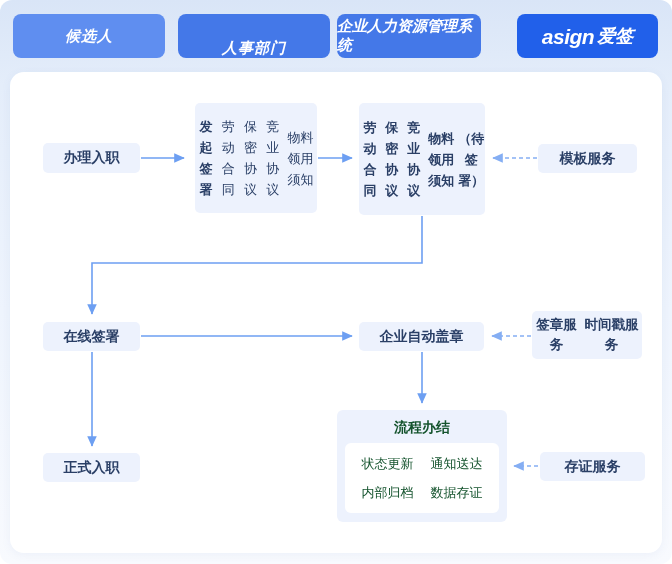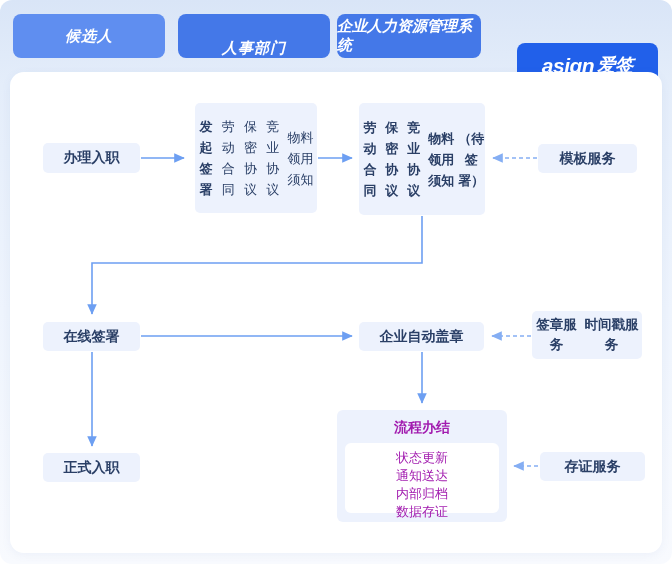--- a/index.html
+++ b/index.html
@@ -11,21 +11,21 @@
   }
   
   .lane{
     position:absolute;top:14px;height:44px;border-radius:8px;
     display:flex;align-items:center;justify-content:center;
     color:#ffffff;font-weight:700;font-size:15px;letter-spacing:1px;font-style:italic;
   }
   .lane-1{left:13px;width:152px;background:#5f8ef0;}
   .lane-2{left:178px;width:152px;background:#4478e8;align-items:flex-end;}
   .lane-3{left:337px;width:144px;background:#4478e8;letter-spacing:0;}
-  .lane-4{left:517px;width:141px;background:#2160ea;letter-spacing:0;margin-top:29px;}
+  .lane-4{left:517px;width:141px;background:#2160ea;letter-spacing:0;}
   .logo-latin{font-size:21px;font-weight:700;letter-spacing:-0.5px;line-height:1;}
   .logo-cn{font-size:18px;font-weight:700;margin-left:3px;line-height:1;}
   
   .card{
     position:absolute;left:10px;top:72px;width:652px;height:481px;
     background:#ffffff;border-radius:14px;
     box-shadow:0 2px 10px rgba(90,120,190,0.07);
   }
   
   .wires{position:absolute;left:0;top:0;width:672px;height:564px;pointer-events:none;}
@@ -45,30 +45,30 @@
   .node-auto-stamp{left:359px;top:322px;width:125px;height:29px;}
   .node-seal{left:532px;top:311px;width:110px;height:48px;font-size:13.5px;line-height:20px;}
   .node-formal{left:43px;top:453px;width:97px;height:29px;}
   .node-evidence{left:540px;top:452px;width:105px;height:29px;}
   .node-line{line-height:21px;font-weight:400;}
   .node-line-bold{line-height:21px;font-weight:700;}
   .node-title{line-height:21px;font-weight:700;}
   
   .node-completion{
     position:absolute;left:337px;top:410px;width:170px;height:112px;
-    background:#edf2fd;border-radius:6px;color:#a21caf;
+    background:#edf2fd;border-radius:6px;color:#14532d;
   }
   .completion-title{
     text-align:center;font-size:14px;font-weight:700;
     padding-top:9px;height:24px;line-height:16px;
   }
   .completion-grid{
     position:absolute;left:8px;right:8px;top:33px;height:70px;
     background:#ffffff;border-radius:6px;
-    display:grid;grid-template-columns:1fr;grid-template-rows:1fr 1fr;
+    display:grid;grid-template-columns:1fr 1fr;grid-template-rows:1fr 1fr;
     align-items:center;justify-items:center;
     font-size:13px;font-weight:400;padding:6px 8px;
   }
 </style>
 </head>
 <body>
 
 <div class="canvas">
 
   <div class="lane lane-1">

